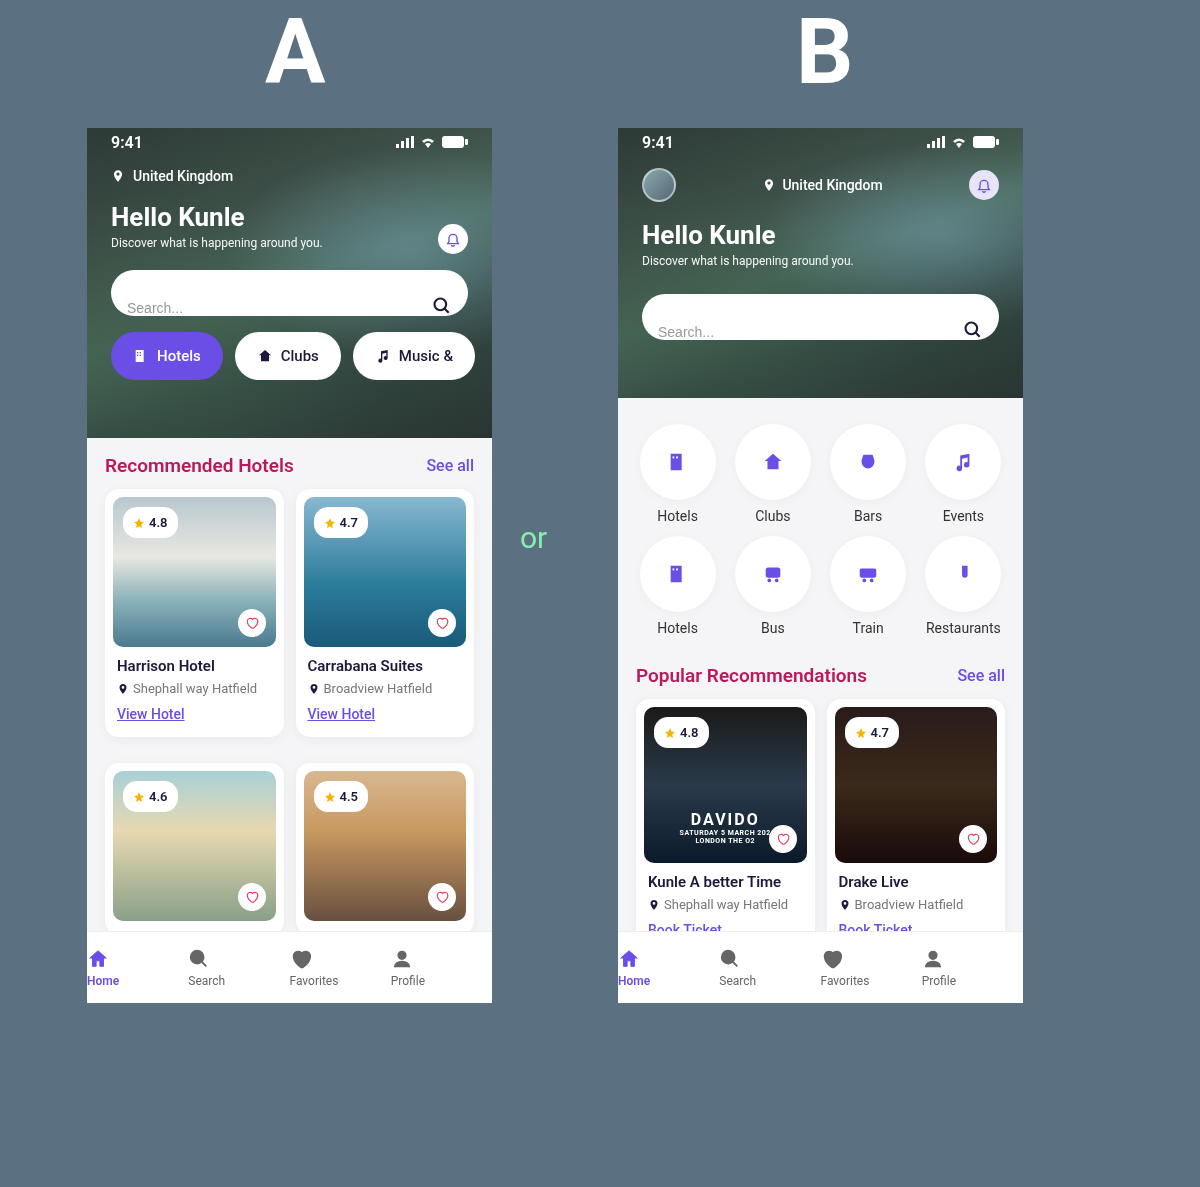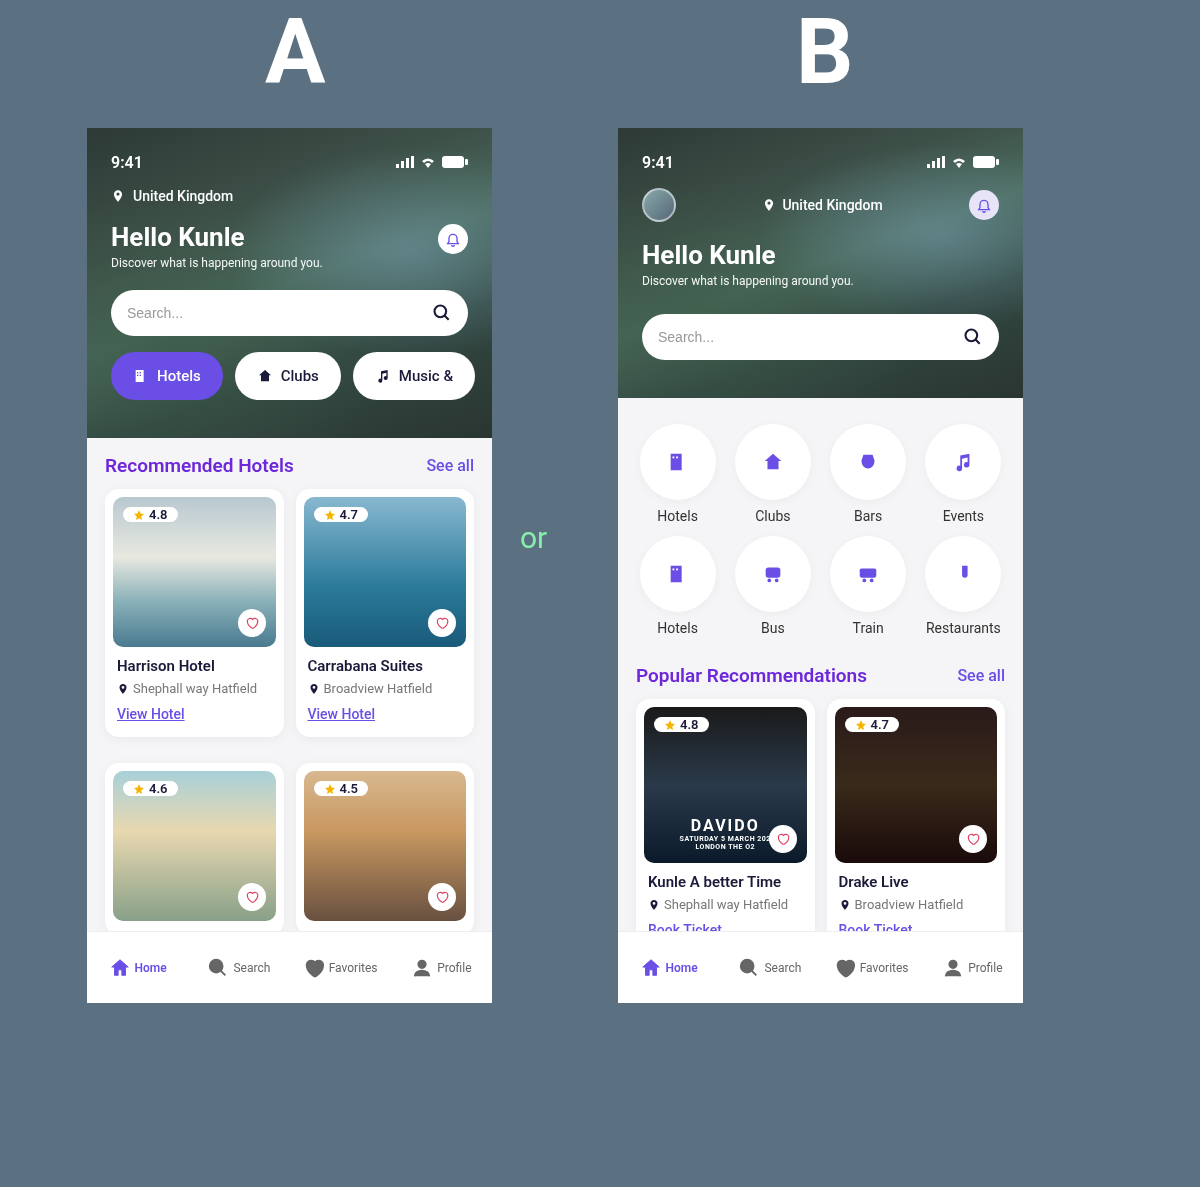--- a/index.html
+++ b/index.html
@@ -37,21 +37,21 @@
     top: 128px;
   }
   .phoneA { left: 87px; }
   .phoneB { left: 618px; }
 
   .hero {
     position: relative;
     width: 100%;
     background: linear-gradient(160deg, #2d3a35 0%, #3d5048 30%, #4a6a5c 50%, #324842 70%, #2a3530 100%);
     color: #fff;
-    padding: 20px 24px 20px;
+    padding: 0 24px 20px;
     overflow: hidden;
   }
   .hero::before {
     content: '';
     position: absolute;
     inset: 0;
     background:
       radial-gradient(ellipse at 80% 40%, rgba(120,160,180,0.5) 0%, transparent 40%),
       radial-gradient(ellipse at 20% 70%, rgba(60,90,70,0.6) 0%, transparent 50%);
   }
@@ -85,21 +85,21 @@
     width:30px; height:30px; border-radius:50%;
     background:#fff; display:flex; align-items:center; justify-content:center;
   }
   .bell-btnA { position:absolute; right:24px; top:96px; }
 
   .greet { font-size:26px; font-weight:700; margin-top:18px; }
   .sub { font-size:12px; margin-top:4px; opacity:0.95; }
 
   .search-wrap {
     background:#fff; border-radius:28px; height:46px;
-    display:flex; align-items:center; padding:0 16px;
+    display:flex; align-items:flex-end; padding:0 16px;
     margin-top:20px;
     gap:28px;
   }
   .search-wrap input {
     flex:1; border:none; outline:none; font-size:14px; color:#333;
     background:transparent;
   }
   .search-wrap input::placeholder { color:#999; }
 
   .pills {
@@ -112,21 +112,21 @@
     flex-shrink:0;
   }
   .pill.active { background:#6a4ee6; color:#fff; }
   .pill svg { width:16px; height:16px; }
 
   .content { padding: 16px 18px 80px; }
   .sec-head {
     display:flex; justify-content:space-between; align-items:center;
     margin-bottom:12px;
   }
-  .sec-title { font-size:19px; font-weight:600; color:#6d28d9; }
+  .sec-title { font-size:19px; font-weight:600; color:#be185d; }
   .see-all { color:#6a4ee6; font-size:16px; font-weight:500; }
 
   .cat-grid {
     display:grid; grid-template-columns: repeat(4, 1fr);
     gap:12px; margin-bottom:28px; margin-top:10px;
   }
   .cat-item { text-align:center; }
   .cat-circle {
     width:76px; height:76px; border-radius:50%;
     background:#fff; margin:0 auto 8px;
@@ -147,29 +147,29 @@
     width:100%; height:150px; border-radius:10px;
     position:relative; overflow:hidden;
   }
   .card-img.hotel1 { background: linear-gradient(180deg,#b8c8d0 0%,#e8e8e0 40%,#88b0b8 70%,#4a7a90 100%); }
   .card-img.hotel2 { background: linear-gradient(180deg,#88b8d0 0%,#2a7a9a 60%,#1a5a7a 100%); }
   .card-img.hotel3 { background: linear-gradient(180deg,#a8d0d8 0%,#e8d8b0 40%,#88a088 100%); }
   .card-img.hotel4 { background: linear-gradient(180deg,#d8b890 0%,#c89860 40%,#685040 100%); }
   .card-img.event1 { background: linear-gradient(180deg,#1a1a1a 0%,#2a3a4a 50%,#0a1a2a 100%); }
   .card-img.event2 { background: linear-gradient(180deg,#2a1a1a 0%,#3a2a1a 50%,#1a0a0a 100%); }
   .event1-text, .event2-fig {
-    position:absolute; bottom:12px; left:0; right:0; text-align:center;
+    position:absolute; bottom:18px; left:0; right:0; text-align:center;
     color:#fff; font-weight:700;
   }
   .event1-text .big { font-size:16px; letter-spacing:2px; }
   .event1-text .sm { font-size:7px; letter-spacing:0.5px; }
   .rating-badge {
     position:absolute; top:10px; left:10px;
     background:#fff; border-radius:14px;
-    padding:0 10px; display:flex; align-items:center; gap:4px;
+    padding:8px 10px; display:flex; align-items:center; gap:4px;
     font-size:13px; font-weight:600; color:#1a1a3a;
   }
   .heart-btn {
     position:absolute; bottom:10px; right:10px;
     width:28px; height:28px; border-radius:50%;
     background:#fff; display:flex; align-items:center; justify-content:center;
   }
   .card-title { font-size:15px; font-weight:600; color:#1a1a3a; margin:10px 4px 0; }
   .card-loc { font-size:13px; color:#777; margin:6px 4px 0; display:flex; align-items:center; gap:4px; }
   .card-link { font-size:14px; color:#6a4ee6; text-decoration:underline; margin:10px 4px 0; display:inline-block; font-weight:500;}
@@ -177,22 +177,22 @@
   .card-row { display:flex; gap:12px; }
   .card-row .card { flex:1; }
   .card-row .card-img { height:156px; }
 
   .nav {
     position:absolute; bottom:0; left:0; right:0;
     background:#fff; height:72px;
     display:flex; border-top:1px solid #eee;
   }
   .nav-item {
-    flex:1; display:flex; flex-direction:row;
-    align-items:center; justify-content:center; gap:4px;
+    flex:1; display:flex; flex-direction:column;
+    justify-content:center; gap:4px;
     font-size:12px; color:#666;
   }
   .nav-item.active { color:#6a4ee6; font-weight:600; }
   .nav-item svg { width:22px; height:22px; fill:currentColor; stroke:currentColor; }
 
   .partial-cards { margin-top:14px; }
 </style>
 </head>
 <body>
 

